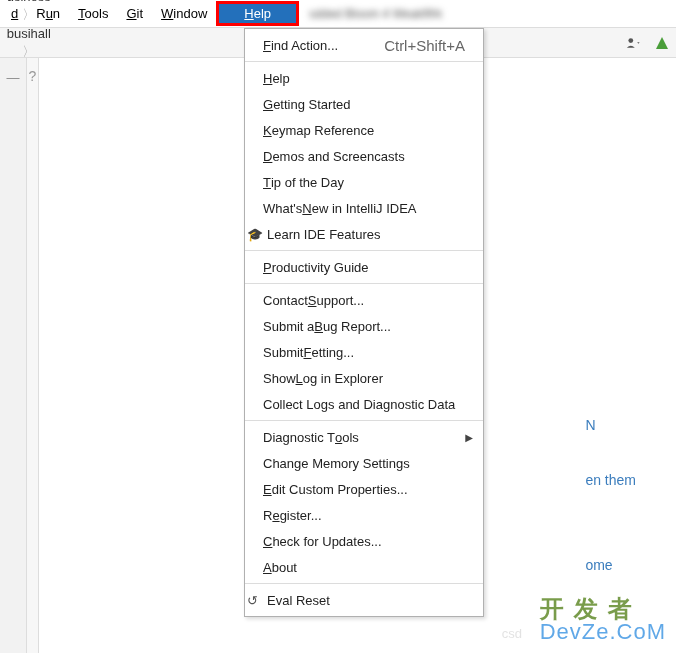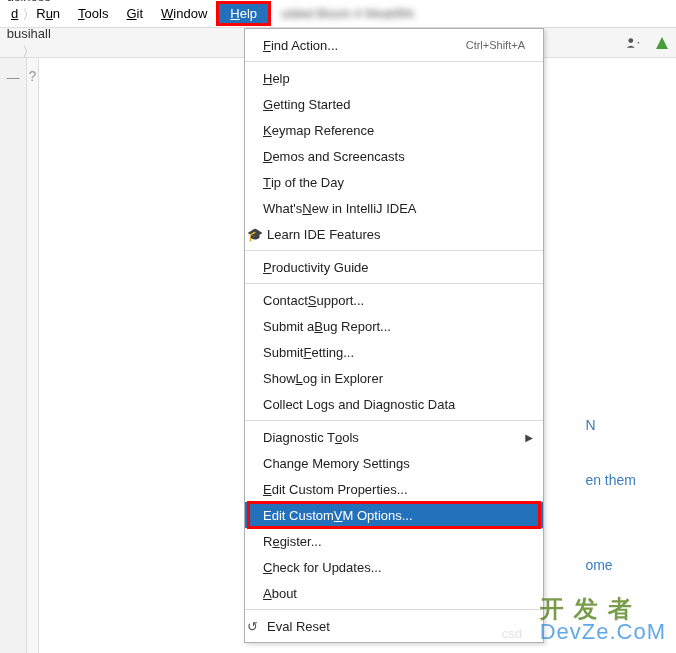--- a/index.html
+++ b/index.html
@@ -2,41 +2,41 @@
 <html><head>
   <meta charset="utf-8">
   <style>
     * { margin: 0; padding: 0; box-sizing: border-box; font-family: "Segoe UI", Arial, sans-serif; }
     body { width: 676px; height: 653px; background: #fff; overflow: hidden; position: relative; font-size: 13px; }
     
     .menubar { height: 28px; display: flex; align-items: center; padding: 0 2px; border-bottom: 1px solid #ddd; }
     .menubar-item { padding: 3px 9px; cursor: default; font-size: 13px; }
     .menubar-item.active { background: #2370bb; color: #fff; }
     .menubar-item .u { text-decoration: underline; }
-    .menubar-item.boxed { border: 3px solid red; padding: 2px 11px; }
+    .menubar-item.boxed { border: 3px solid red; padding: 2px 25px; }
     .menubar-tail { margin-left: 10px; filter: blur(3px); color: #555; font-size: 12px; }
     
     .toolbar { height: 30px; display: flex; align-items: center; border-bottom: 1px solid #ddd; padding: 0 6px; justify-content: space-between; background: #f5f5f5; }
     .breadcrumb { display: flex; align-items: center; gap: 2px; font-size: 13px; color: #333; flex-direction: column; }
     .bc-sep { color: #aaa; margin: 0 4px; }
     .toolbar-right { display: flex; gap: 12px; align-items: center; }
     .icon { width: 16px; height: 16px; display: inline-flex; align-items: center; justify-content: center; }
     
     .content { display: flex; height: calc(100% - 58px); }
     .sidebar { width: 27px; background: #f2f2f2; border-right: 1px solid #ddd; display: flex; flex-direction: column; align-items: center; padding-top: 12px; gap: 8px; }
     .gutter { width: 12px; background: #f7f7f7; border-right: 1px solid #ddd; display: flex; flex-direction: column; justify-content: flex-end; align-items: center; padding-bottom: 8px; color: #999; font-size: 14px; }
     .main { flex: 1; background: #fff; position: relative; }
     
-    .dropdown { position: absolute; left: 244px; top: 28px; width: 300px; background: #fff; border: 1px solid #b0b0b0; box-shadow: 2px 2px 4px rgba(0,0,0,0.15); z-index: 100; padding: 3px 0; }
+    .dropdown { position: absolute; left: 244px; top: 28px; width: 240px; background: #fff; border: 1px solid #b0b0b0; box-shadow: 2px 2px 4px rgba(0,0,0,0.15); z-index: 100; padding: 3px 0; }
     .menu-item { height: 26px; display: flex; align-items: center; padding: 0 18px; font-size: 13px; color: #222; position: relative; }
     .menu-item .u { text-decoration: underline; }
     .menu-item.sel { background: #2370bb; color: #fff; }
     .menu-item.boxed::after { content: ""; position: absolute; left: 2px; right: 2px; top: -1px; bottom: -1px; border: 3px solid red; pointer-events: none; }
     .menu-sep { height: 1px; background: #dcdcdc; margin: 3px 0; }
-    .menu-shortcut { position: absolute; right: 18px; color: #666; font-size: 11px; }
+    .menu-shortcut { position: absolute; right: 18px; color: #666; font-size: 15px; }
     .menu-arrow { position: absolute; right: 10px; font-size: 10px; color: #444; }
     .menu-icon { width: 14px; margin-right: 6px; display: inline-flex; }
     
     .bg-hints { position: absolute; right: 40px; top: 350px; color: #3b7dbd; font-size: 14px; line-height: 2.5; z-index: 1; }
     .bg-hints div { color: #3b7dbd; }
     
     .arrow-annotation { position: absolute; left: 253px; top: 28px; width: 3px; height: 480px; background: red; z-index: 50; }
     .arrow-head { position: absolute; left: 246px; top: 498px; z-index: 51; width: 0; height: 0; border-left: 8px solid transparent; border-right: 8px solid transparent; border-top: 14px solid red; }
     
     .watermark { position: absolute; right: 10px; bottom: 8px; font-family: "Microsoft YaHei", sans-serif; z-index: 200; }
@@ -175,25 +175,20 @@
       <span>ols</span>
       <span class="menu-arrow">▶</span>
     </div>
   <div class="menu-item">
       <span>Change Memory Settings</span>
     </div>
   <div class="menu-item">
       <span class="u">E</span>
       <span>dit Custom Properties...</span>
     </div>
-  <div class="menu-item sel boxed">
-      <span>Edit Custom </span>
-      <span class="u">V</span>
-      <span>M Options...</span>
-    </div>
   <div class="menu-item">
       <span>R</span>
       <span class="u">e</span>
       <span>gister...</span>
     </div>
   <div class="menu-item">
       <span class="u">C</span>
       <span>heck for Updates...</span>
     </div>
   <div class="menu-item">

